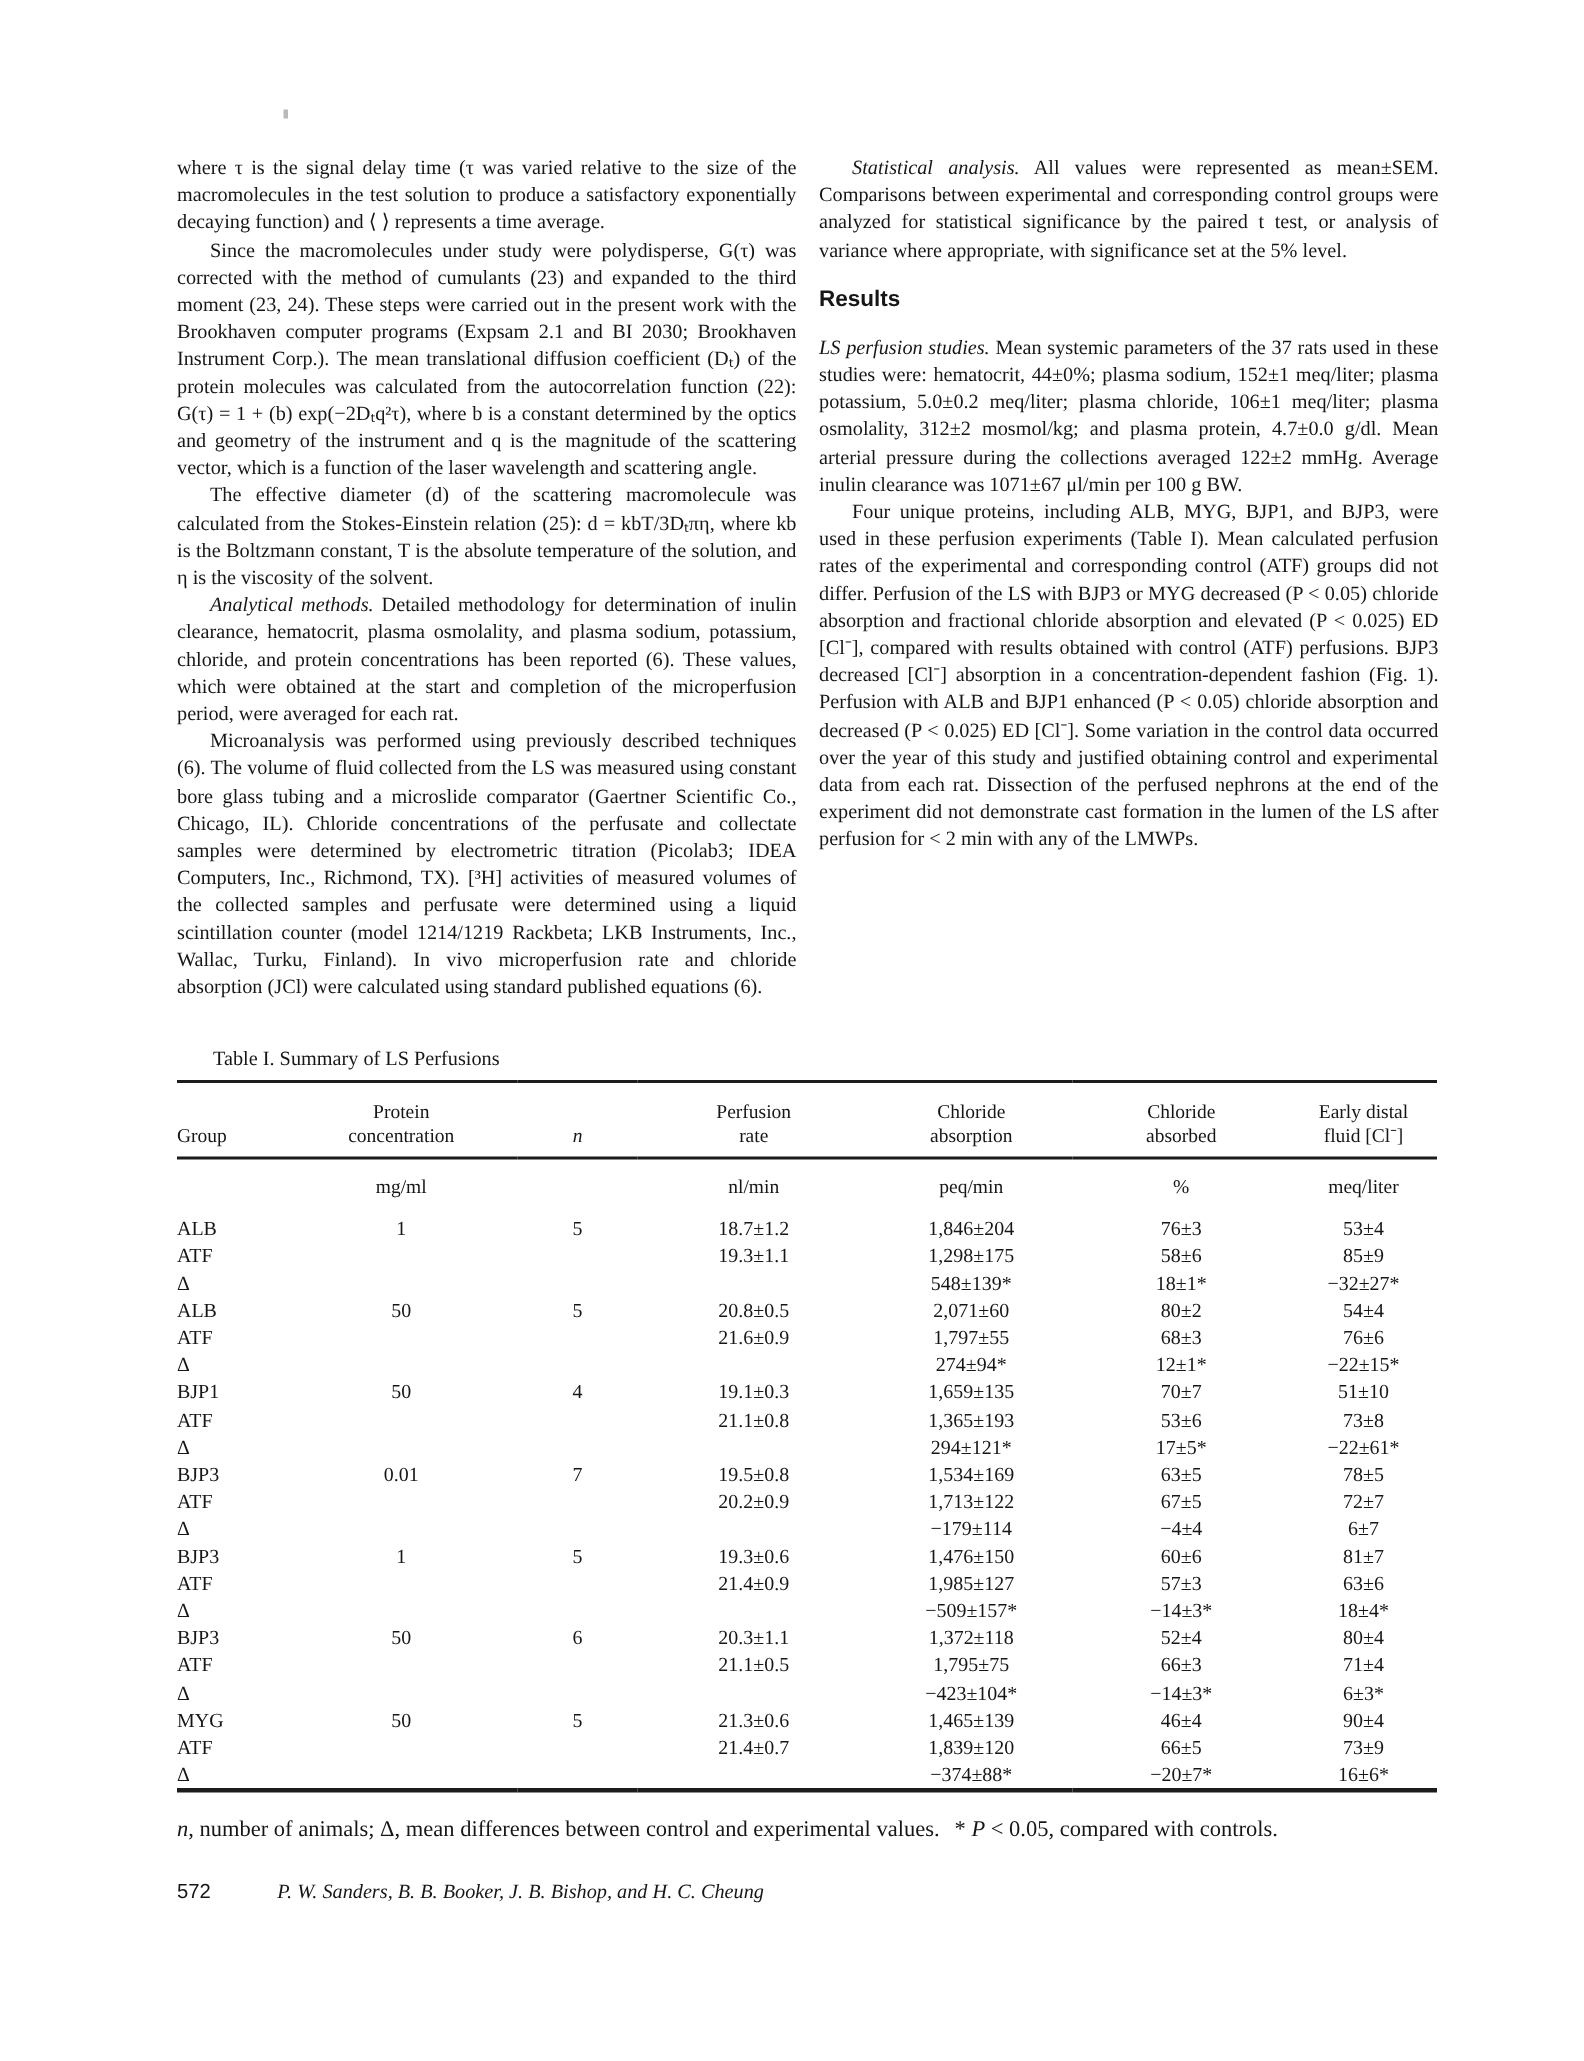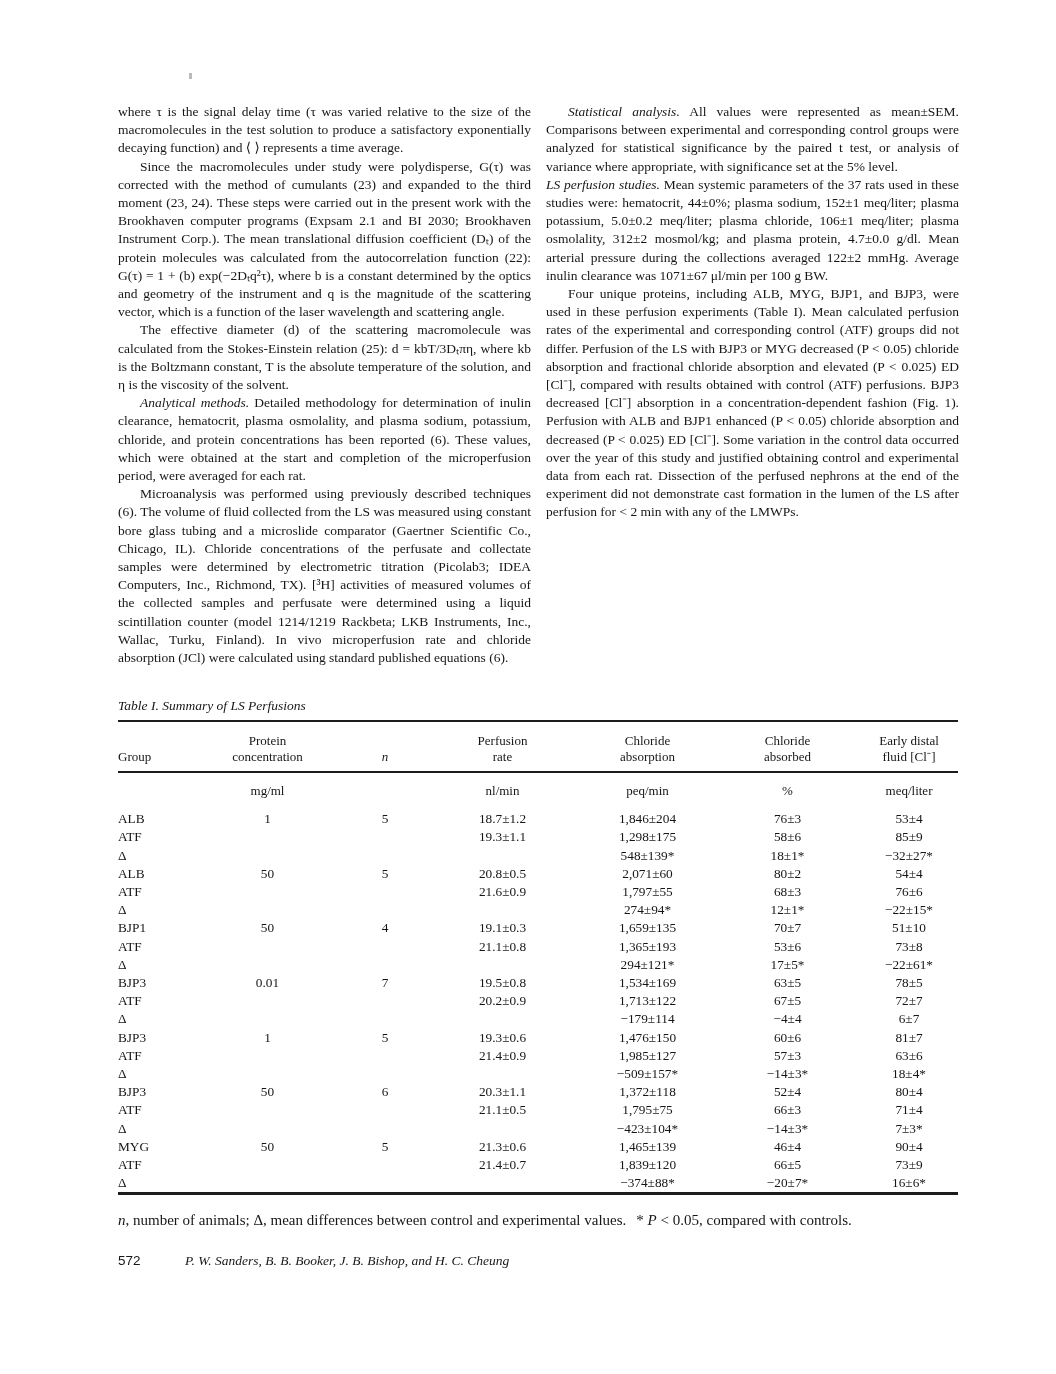--- a/index.html
+++ b/index.html
@@ -20,21 +20,21 @@
   .para { text-indent:0; }
   .para.indent { text-indent:22px; }
   .lead { font-style:italic; }
   .results-heading {
     font-family:"Liberation Sans", sans-serif; font-weight:bold;
     font-size:15px; line-height:18px; text-align:left;
     margin:15px 0 14px 0;
   }
 
   .table-block { position:absolute; left:118px; top:697px; width:840px; }
-  .table-caption { font-style:italic; font-size:13.5px; line-height:17px; margin-bottom:6px; }
+  .table-caption { font-size:13.5px; line-height:17px; margin-bottom:6px;margin-left:24px; }
 
   table.summary {
     width:840px; border-collapse:collapse; table-layout:fixed;
     border-top:2px solid #1c1c1c; border-bottom:3px solid #1c1c1c;
   }
   col.c1{width:72px;} col.c2{width:155px;} col.c3{width:80px;}
   col.c4{width:155px;} col.c5{width:135px;} col.c6{width:145px;} col.c7{width:98px;}
 
   thead th {
     font-weight:normal; font-size:13px; line-height:15.5px;
@@ -75,20 +75,21 @@
 <div class="col col-left">
   <p class="para">where τ is the signal delay time (τ was varied relative to the size of the macromolecules in the test solution to produce a satisfactory exponentially decaying function) and ⟨ ⟩ represents a time average.</p>
   <p class="para indent">Since the macromolecules under study were polydisperse, G(τ) was corrected with the method of cumulants (23) and expanded to the third moment (23, 24). These steps were carried out in the present work with the Brookhaven computer programs (Expsam 2.1 and BI 2030; Brookhaven Instrument Corp.). The mean translational diffusion coefficient (Dₜ) of the protein molecules was calculated from the autocorrelation function (22): G(τ) = 1 + (b) exp(−2Dₜq²τ), where b is a constant determined by the optics and geometry of the instrument and q is the magnitude of the scattering vector, which is a function of the laser wavelength and scattering angle.</p>
   <p class="para indent">The effective diameter (d) of the scattering macromolecule was calculated from the Stokes-Einstein relation (25): d = kbT/3Dₜπη, where kb is the Boltzmann constant, T is the absolute temperature of the solution, and η is the viscosity of the solvent.</p>
   <p class="para indent"><span class="lead">Analytical methods.</span><span> Detailed methodology for determination of inulin clearance, hematocrit, plasma osmolality, and plasma sodium, potassium, chloride, and protein concentrations has been reported (6). These values, which were obtained at the start and completion of the microperfusion period, were averaged for each rat.</span></p>
   <p class="para indent">Microanalysis was performed using previously described techniques (6). The volume of fluid collected from the LS was measured using constant bore glass tubing and a microslide comparator (Gaertner Scientific Co., Chicago, IL). Chloride concentrations of the perfusate and collectate samples were determined by electrometric titration (Picolab3; IDEA Computers, Inc., Richmond, TX). [³H] activities of measured volumes of the collected samples and perfusate were determined using a liquid scintillation counter (model 1214/1219 Rackbeta; LKB Instruments, Inc., Wallac, Turku, Finland). In vivo microperfusion rate and chloride absorption (JCl) were calculated using standard published equations (6).</p>
 </div>
 
 <div class="col col-right">
   <p class="para indent"><span class="lead">Statistical analysis.</span><span> All values were represented as mean±SEM. Comparisons between experimental and corresponding control groups were analyzed for statistical significance by the paired t test, or analysis of variance where appropriate, with significance set at the 5% level.</span></p>
+  <h2 class="results-heading">Results</h2>
   <p class="para"><span class="lead">LS perfusion studies.</span><span> Mean systemic parameters of the 37 rats used in these studies were: hematocrit, 44±0%; plasma sodium, 152±1 meq/liter; plasma potassium, 5.0±0.2 meq/liter; plasma chloride, 106±1 meq/liter; plasma osmolality, 312±2 mosmol/kg; and plasma protein, 4.7±0.0 g/dl. Mean arterial pressure during the collections averaged 122±2 mmHg. Average inulin clearance was 1071±67 μl/min per 100 g BW.</span></p>
   <p class="para indent">Four unique proteins, including ALB, MYG, BJP1, and BJP3, were used in these perfusion experiments (Table I). Mean calculated perfusion rates of the experimental and corresponding control (ATF) groups did not differ. Perfusion of the LS with BJP3 or MYG decreased (P &lt; 0.05) chloride absorption and fractional chloride absorption and elevated (P &lt; 0.025) ED [Cl⁻], compared with results obtained with control (ATF) perfusions. BJP3 decreased [Cl⁻] absorption in a concentration-dependent fashion (Fig. 1). Perfusion with ALB and BJP1 enhanced (P &lt; 0.05) chloride absorption and decreased (P &lt; 0.025) ED [Cl⁻]. Some variation in the control data occurred over the year of this study and justified obtaining control and experimental data from each rat. Dissection of the perfused nephrons at the end of the experiment did not demonstrate cast formation in the lumen of the LS after perfusion for &lt; 2 min with any of the LMWPs.</p>
 </div>
 
 <div class="table-block">
   <div class="table-caption">Table I. Summary of LS Perfusions</div>
   <table class="summary">
     <colgroup>
       <col class="c1">
         <col class="c2">
@@ -277,21 +278,21 @@
           <td>66±3</td>
           <td>71±4</td>
         </tr>
         <tr>
           <td>Δ</td>
           <td></td>
           <td></td>
           <td></td>
           <td>−423±104*</td>
           <td>−14±3*</td>
-          <td>7±3*</td>
+          <td>6±3*</td>
         </tr>
         <tr>
           <td>MYG</td>
           <td>50</td>
           <td>5</td>
           <td>21.3±0.6</td>
           <td>1,465±139</td>
           <td>46±4</td>
           <td>90±4</td>
         </tr>

